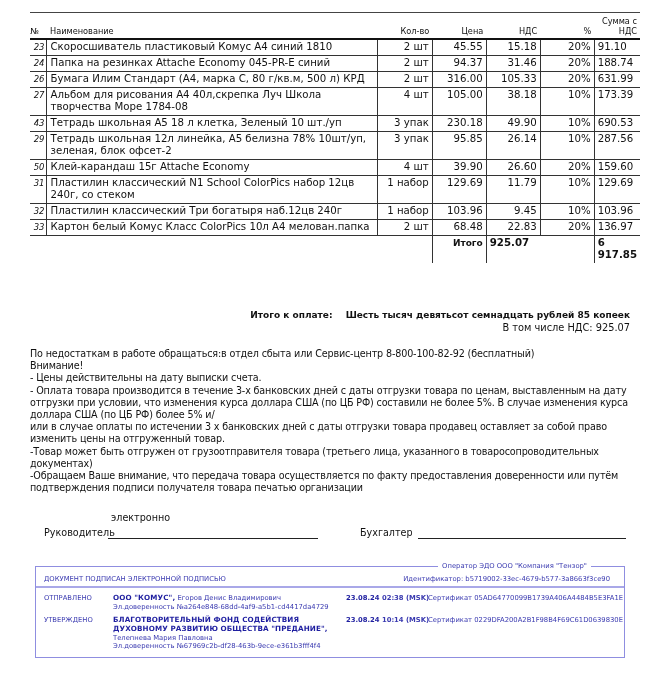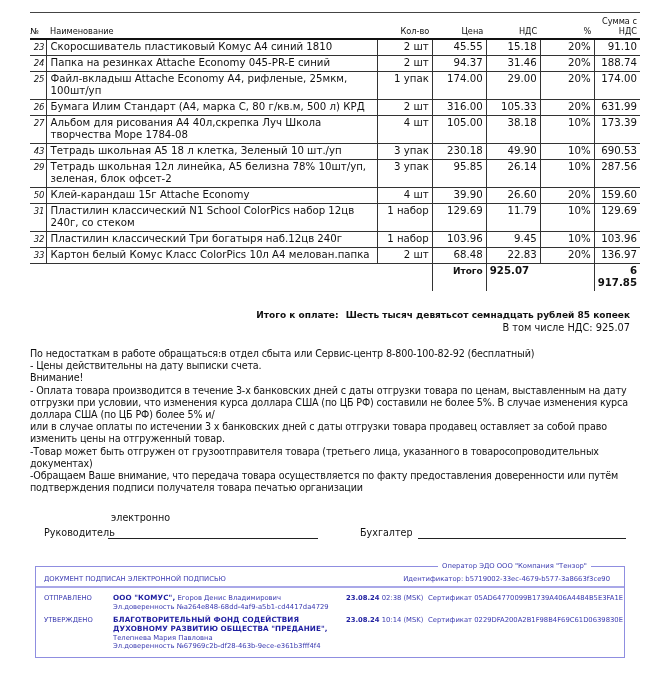--- a/index.html
+++ b/index.html
@@ -14,47 +14,47 @@
   table.items td { border-bottom: 1px solid #333; padding: 1px 3px 2px 3px; vertical-align: top; line-height: 12px; }
   table.items td + td { border-left: 1px solid #333; }
   table.items tbody tr td:first-child { border-left: none; font-style: italic; }
   table.items tbody tr td:last-child { }
   .c-num { width: 17px; text-align: right; font-size: 8.5px; padding-right: 2px !important; padding-left: 0 !important; }
   .c-name { width: 331px; text-align: left; }
   .c-qty { width: 55px; text-align: right; }
   .c-price { width: 54px; text-align: right; }
   .c-vat { width: 54px; text-align: right; }
   .c-rate { width: 54px; text-align: right; }
-  .c-sum { width: 45px; text-align: right; }
+  .c-sum { width: 45px; }
   th.c-num, th.c-name { text-align: left; }
   tr.total-row td { border-bottom: none; font-weight: bold; }
   tr.total-row td.blank { border-left: none; }
   tr.total-row td.lbl { font-size: 9px; }
 
   .pay-line { position: absolute; right: 30px; top: 310px; font-size: 9px; font-weight: bold; text-align: right; }
-  .pay-line .lbl { margin-right: 4px; }
+  .pay-line .lbl { margin-right: 10px; }
   .vat-line { position: absolute; right: 30px; top: 322px; font-size: 9.8px; text-align: right; }
 
   .notes { position: absolute; left: 30px; top: 348px; width: 600px; font-size: 9.6px; line-height: 12.2px; letter-spacing: -0.15px; }
   .notes p { margin: 0; }
 
   .sign { position: absolute; top: 512px; font-size: 9.6px; }
   .sign .label { position: absolute; top: 15px; white-space: nowrap; margin-left: 12px; }
   .sign .line { position: absolute; top: 26px; height: 1px; background: #222; }
   .sign .above { position: absolute; top: 0; font-size: 9.6px; }
 
   .edo { position: absolute; left: 35px; top: 566px; width: 590px; height: 92px; border: 1px solid #8f8ee0; color: #3a3ab0; font-size: 7px; }
   .edo .op { position: absolute; right: 33px; top: -5px; background: #fff; padding: 0 4px; font-size: 6.8px; }
   .edo .ident { position: absolute; right: 14px; top: 8px; font-size: 6.8px; }
   .edo .title { position: absolute; left: 8px; top: 8px; font-size: 6.8px; }
   .edo .sep { position: absolute; left: 0; right: 0; top: 19px; height: 2px; background: #a9a8e8; }
   .edo .row { position: absolute; left: 8px; right: 8px; font-size: 6.8px; line-height: 8.8px; }
   .edo .row .st { position: absolute; left: 0; top: 0; }
   .edo .row .org { position: absolute; left: 69px; top: 0; width: 240px; }
-  .edo .row .dt { position: absolute; left: 302px; top: 0; white-space: nowrap; }
+  .edo .row .dt { position: absolute; left: 302px; top: 0; white-space: nowrap; font-weight: bold; }
   .edo .row .dt b { color: #1f1fa0; }
   .edo .row .cert { position: absolute; left: 384px; top: 0; white-space: nowrap; }
   .edo .row .org .bold { font-weight: bold; color: #1f1fa0; font-size: 7.2px; letter-spacing: 0.1px; }
 </style>
 </head>
 <body>
 
 <div class="top-rule"></div>
 
 <table class="items">
@@ -85,29 +85,20 @@
       <tr>
         <td class="c-num">24</td>
         <td class="c-name">Папка на резинках Attache Economy 045-PR-E синий</td>
         <td class="c-qty">2 шт</td>
         <td class="c-price">94.37</td>
         <td class="c-vat">31.46</td>
         <td class="c-rate">20%</td>
         <td class="c-sum">188.74</td>
       </tr>
       <tr>
-        <td class="c-num">25</td>
-        <td class="c-name">Файл-вкладыш Attache Economy А4, рифленые, 25мкм, 100шт/уп</td>
-        <td class="c-qty">1 упак</td>
-        <td class="c-price">174.00</td>
-        <td class="c-vat">29.00</td>
-        <td class="c-rate">20%</td>
-        <td class="c-sum">174.00</td>
-      </tr>
-      <tr>
         <td class="c-num">26</td>
         <td class="c-name">Бумага Илим Стандарт (А4, марка С, 80 г/кв.м, 500 л) КРД</td>
         <td class="c-qty">2 шт</td>
         <td class="c-price">316.00</td>
         <td class="c-vat">105.33</td>
         <td class="c-rate">20%</td>
         <td class="c-sum">631.99</td>
       </tr>
       <tr>
         <td class="c-num">27</td>
@@ -189,22 +180,22 @@
   <span class="lbl">Итого к оплате:</span>
   <span>Шесть тысяч девятьсот семнадцать рублей 85 копеек</span>
 </div>
 <div class="vat-line">
   <span>В том числе НДС:</span>
   <span>925.07</span>
 </div>
 
 <div class="notes">
   <p>По недостаткам в работе обращаться:в отдел сбыта или Сервис-центр 8-800-100-82-92 (бесплатный)</p>
+  <p>Внимание!</p>
   <p>- Цены действительны на дату выписки счета.</p>
-  <p>Внимание!</p>
   <p>- Оплата товара производится в течение 3-х банковских дней с даты отгрузки товара по ценам, выставленным на дату отгрузки при условии, что изменения курса доллара США (по ЦБ РФ) составили не более 5%. В случае изменения курса доллара США (по ЦБ РФ) более 5% и/</p>
   <p>или в случае оплаты по истечении 3 х банковских дней с даты отгрузки товара продавец оставляет за собой право изменить цены на отгруженный товар.</p>
   <p>-Товар может быть отгружен от грузоотправителя товара (третьего лица, указанного в товаросопроводительных документах)</p>
   <p>-Обращаем Ваше внимание, что передача товара осуществляется по факту предоставления доверенности или путём подтверждения подписи получателя товара печатью организации</p>
 </div>
 
 <div class="sign" style="left:32px;width:290px;">
   <span class="label" style="left:0">Руководитель</span>
   <span class="above" style="left:79px">электронно</span>
   <div class="line" style="left:76px;width:210px"></div>

